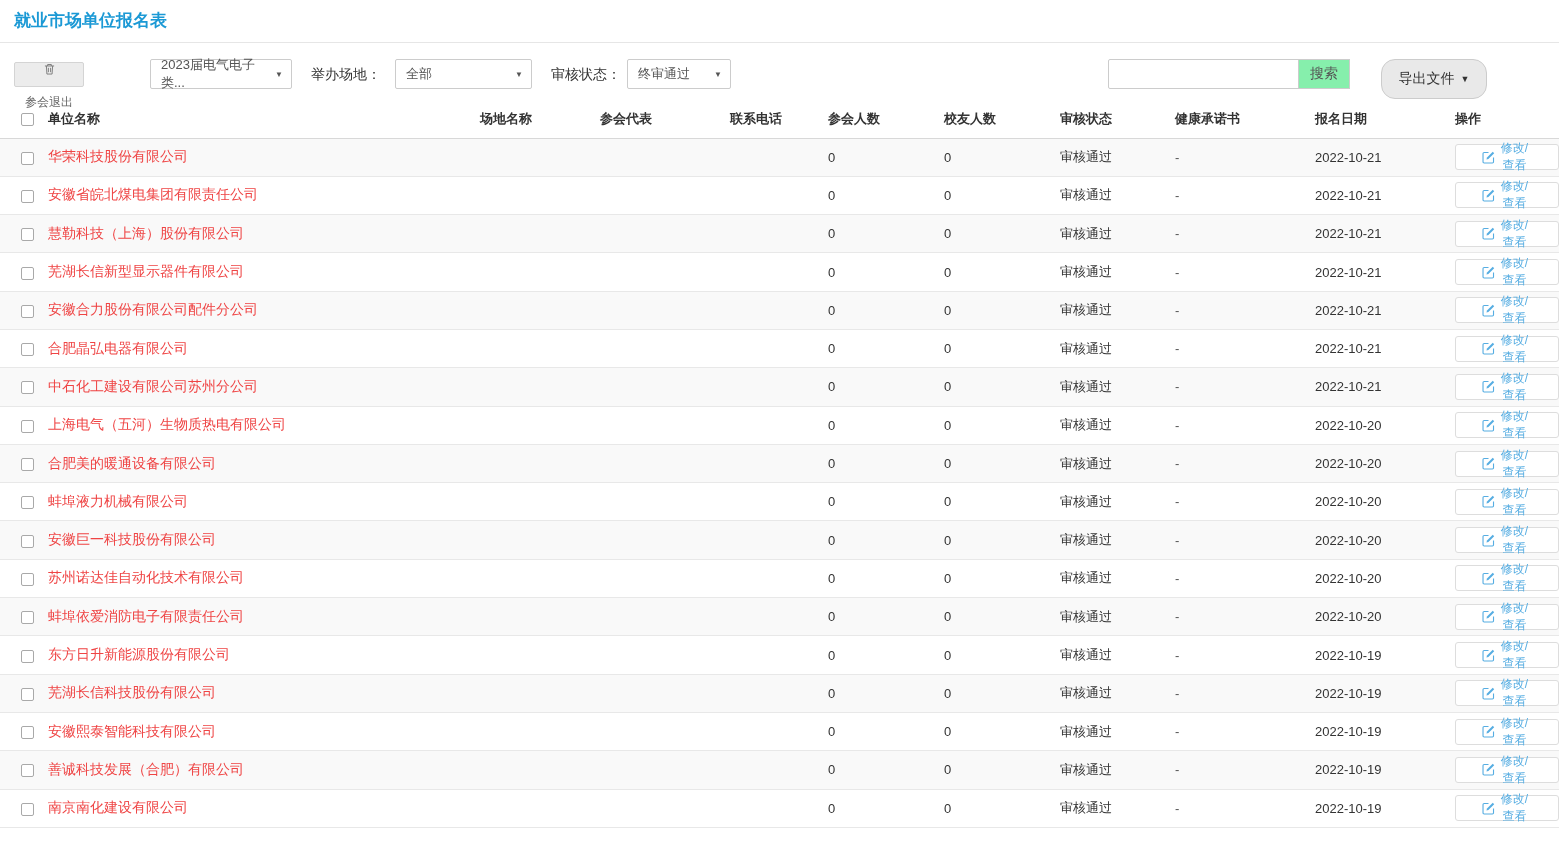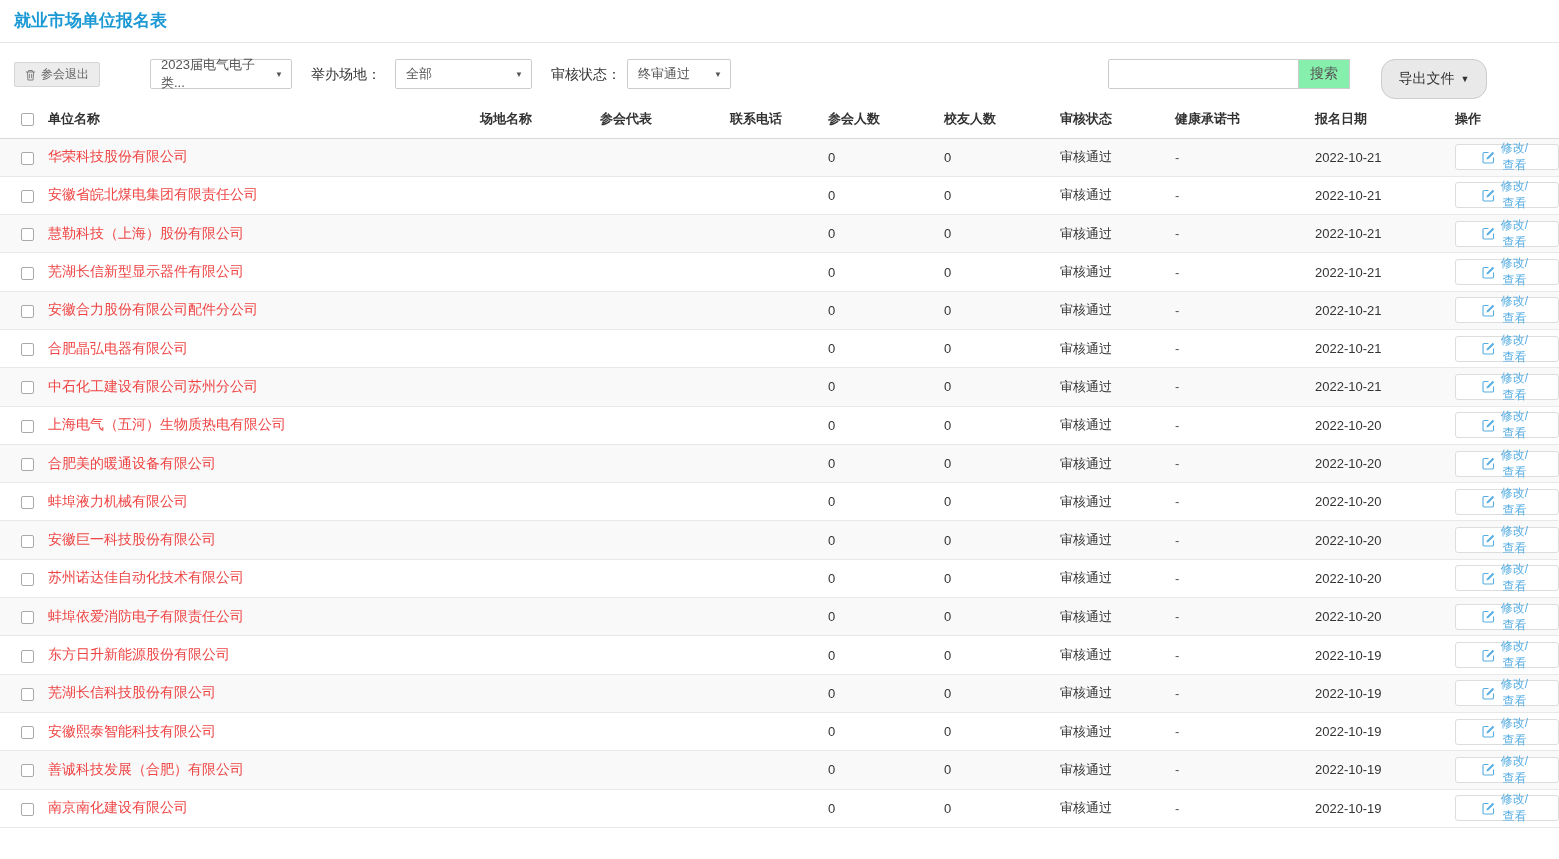--- a/index.html
+++ b/index.html
@@ -7,21 +7,21 @@
     font-family:"Liberation Sans","DejaVu Sans",sans-serif; color:#333; }
   .page { position:relative; width:1559px; height:859px; }
 
   .page-title { position:absolute; top:9px; left:14px; font-size:17px; font-weight:bold; color:#1b99d5; }
   .top-divider { position:absolute; top:42px; left:0; width:100%; height:1px; background:#e6e6e6; }
 
   
   .toolbar { position:absolute; top:0; left:0; width:100%; height:100px; }
   .exit-btn { position:absolute; top:62px; left:14px; height:25px; padding:0 10px;
     background:#ececec; border:1px solid #d4d4d4; border-radius:2px; font-size:12px; color:#666;
-    display:flex; align-items:center; gap:5px; cursor:pointer; font-family:inherit; }
+    display:flex; align-items:center; gap:19px; cursor:pointer; font-family:inherit;flex-direction:column; }
   .select { position:absolute; top:59px; height:30px; background:#fff; border:1px solid #ccc;
     border-radius:2px; font-size:13px; color:#555; display:flex; align-items:center;
     padding:0 22px 0 10px; cursor:pointer; }
   .select .caret { position:absolute; right:8px; font-size:8px; color:#555; }
   .flt-label { position:absolute; top:66px; font-size:14px; color:#333; }
   .search-input { position:absolute; top:59px; left:1108px; width:191px; height:30px;
     border:1px solid #ccc; border-radius:2px 0 0 2px; padding:0 8px; font-size:13px; color:#333;
     font-family:inherit; outline:none; }
   .search-btn { position:absolute; top:59px; left:1298px; width:52px; height:30px;
     background:#86efac; border:1px solid #ccc; font-size:14px; color:#555; cursor:pointer; font-family:inherit; }

